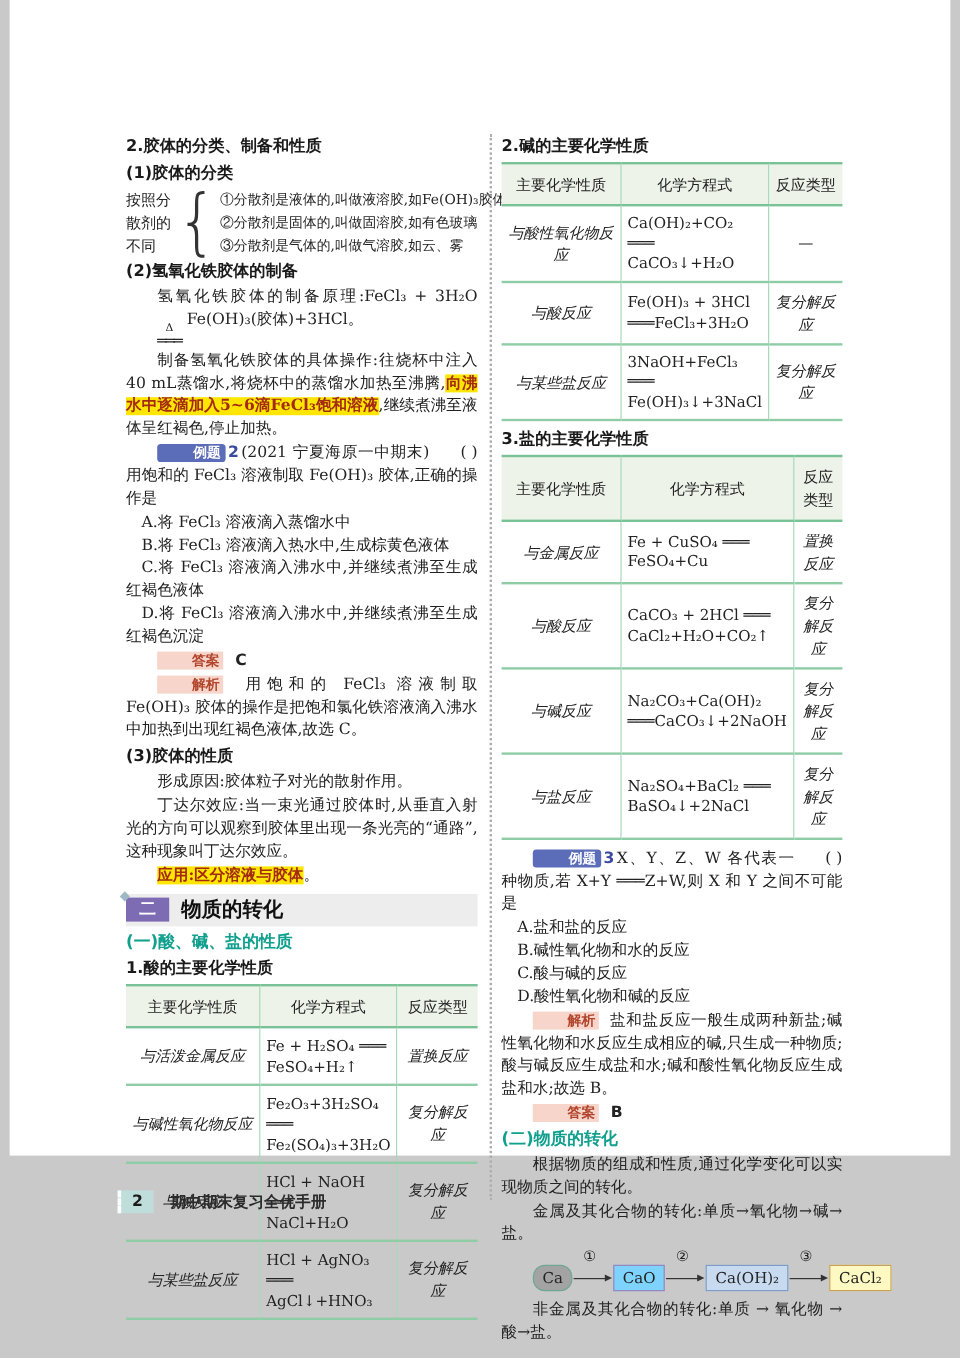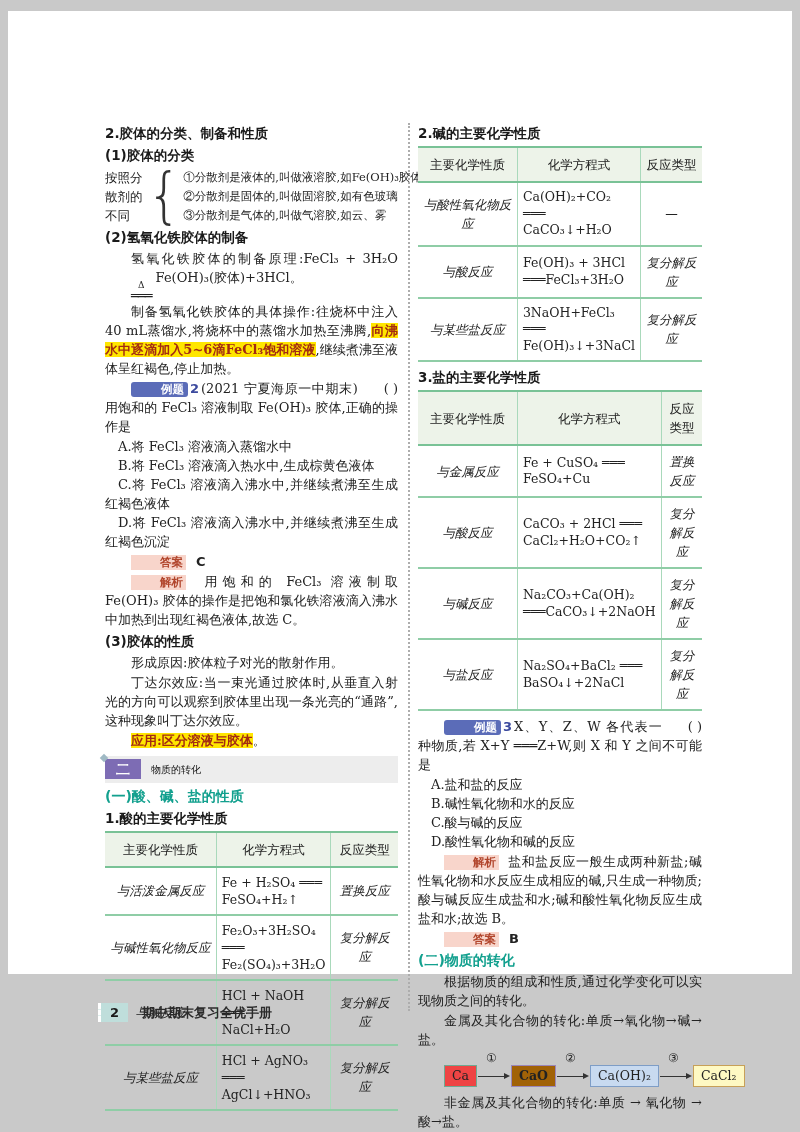--- a/index.html
+++ b/index.html
@@ -1,19 +1,19 @@
 <!DOCTYPE html>
 <html><head>
 <meta charset="utf-8">
 <style>
   * { margin:0; padding:0; box-sizing:border-box; }
   html,body { width:800px; }
   body { background:#c9c9c9; font-family:"DejaVu Serif","Liberation Serif",serif; color:#222; }
   .stage { position:relative; width:800px; height:1132px; background:#c9c9c9; overflow:hidden; }
-  .paper { position:absolute; left:8px; top:11px; width:784px; height:963px; background:#ffffff; }
+  .paper { position:absolute; left:8px; top:0; width:784px; height:963px; background:#ffffff; }
 
   .col { position:absolute; top:110px; font-size:13px; line-height:19px; }
   .col-left  { left:97px;  width:293px; }
   .col-right { left:410px; width:284px; }
   .divider { position:absolute; left:400px; top:112px; height:888px; border-left:2px dotted #adadad; }
 
   .h-sans { font-family:"DejaVu Sans","Liberation Sans",sans-serif; font-weight:bold; color:#1a1a1a; }
   .hd { font-size:13.5px; margin:3px 0 2px; }
   .para { text-align:justify; text-indent:2em; margin:1px 0; }
 
@@ -34,40 +34,40 @@
   .ex-num { color:#3c4a9e; font-family:"DejaVu Sans",sans-serif; font-weight:bold; padding:0 2px; }
   .bracket { float:right; }
   .option { text-indent:1em; text-align:justify; margin:0; }
   .badge-pink { display:inline-block; background:#f8d5cb; color:#b1452c; font-family:"DejaVu Sans",sans-serif; font-weight:bold; font-size:11.5px; line-height:15px; padding:0 3px; }
   .ans { font-weight:bold; font-family:"DejaVu Sans",sans-serif; padding-left:10px; }
 
   
   .sec-bar { background:#ededed; height:27px; display:flex; align-items:center; margin:6px 0 4px; }
   .sec-badge { position:relative; background:#7d6cb4; color:#fff; font-family:"DejaVu Sans",sans-serif; font-weight:bold; font-size:14px; line-height:20px; padding:0 11px; margin-right:10px; }
   .sec-badge::before { content:""; position:absolute; left:-4px; top:-4px; width:6px; height:6px; background:#9fb9c4; transform:rotate(45deg); }
-  .sec-title { font-family:"DejaVu Sans",sans-serif; font-weight:normal; font-size:10px; color:#111; }
+  .sec-title { font-family:"DejaVu Sans",sans-serif; font-weight:bold; font-size:17px; color:#111; }
 
   .teal-hd { font-family:"DejaVu Sans",sans-serif; font-weight:bold; font-size:14px; color:#12a08e; margin:3px 0 2px; }
 
   
   table.chem { width:100%; border-collapse:collapse; margin:3px 0 6px; }
   table.chem th { font-family:"DejaVu Sans",sans-serif; font-weight:normal; font-size:12.5px; background:#edf3e9; text-align:center; border-top:2px solid #79c296; border-bottom:2px solid #79c296; padding:7px 2px; }
   table.chem td { border-bottom:2px solid #8fcda6; font-size:12.5px; padding:6px 5px; vertical-align:middle; }
   table.chem th + th, table.chem td + td { border-left:1px solid #a9d9bb; }
   td.c1, td.c3 { text-align:center; font-style:italic; }
   td.c2 div { line-height:17px; text-align:left; }
   .tbl-compact th { padding:3px 2px; font-size:12px; }
   .tbl-compact td { padding:3px 4px; font-size:12px; }
   .tbl-compact td.c2 div { line-height:16.5px; }
 
   
   .flow { display:flex; align-items:center; margin:16px 0 6px 26px; }
   .fbox { display:inline-block; border:1px solid #888; font-size:12.5px; line-height:16px; padding:2px 7px; text-align:center; }
-  .fb-teal   { background:#ef4444; border-color:#6fa892; }
-  .fb-purple { background:#a16207; border-color:#9a86ba;font-weight:bold; }
+  .fb-teal   { background:#a3a3a3; border-color:#6fa892;border-radius:10px; }
+  .fb-purple { background:#7dd3fc; border-color:#9a86ba; }
   .fb-blue   { background:#c8daf0; border-color:#7e9dc6; }
   .fb-orange { background:#fef9c3; border-color:#c7a058; }
   .fstep { position:relative; width:34px; height:20px; flex:none; }
   .fnum { position:absolute; top:-14px; left:9px; font-size:12px; line-height:12px; }
   .fline { position:absolute; top:10px; left:1px; right:6px; height:1px; background:#333; }
   .fline::after { content:""; position:absolute; right:-5px; top:-3px; border-left:6px solid #333; border-top:3.5px solid transparent; border-bottom:3.5px solid transparent; }
 
   
   .footer { position:absolute; left:90px; top:992px; display:flex; align-items:center; }
   .pagenum { background:#bfdedb; border-left:3px dashed #ffffff; font-family:"DejaVu Sans",sans-serif; font-weight:bold; font-size:13px; line-height:19px; padding:0 9px; color:#1a1a1a; }

